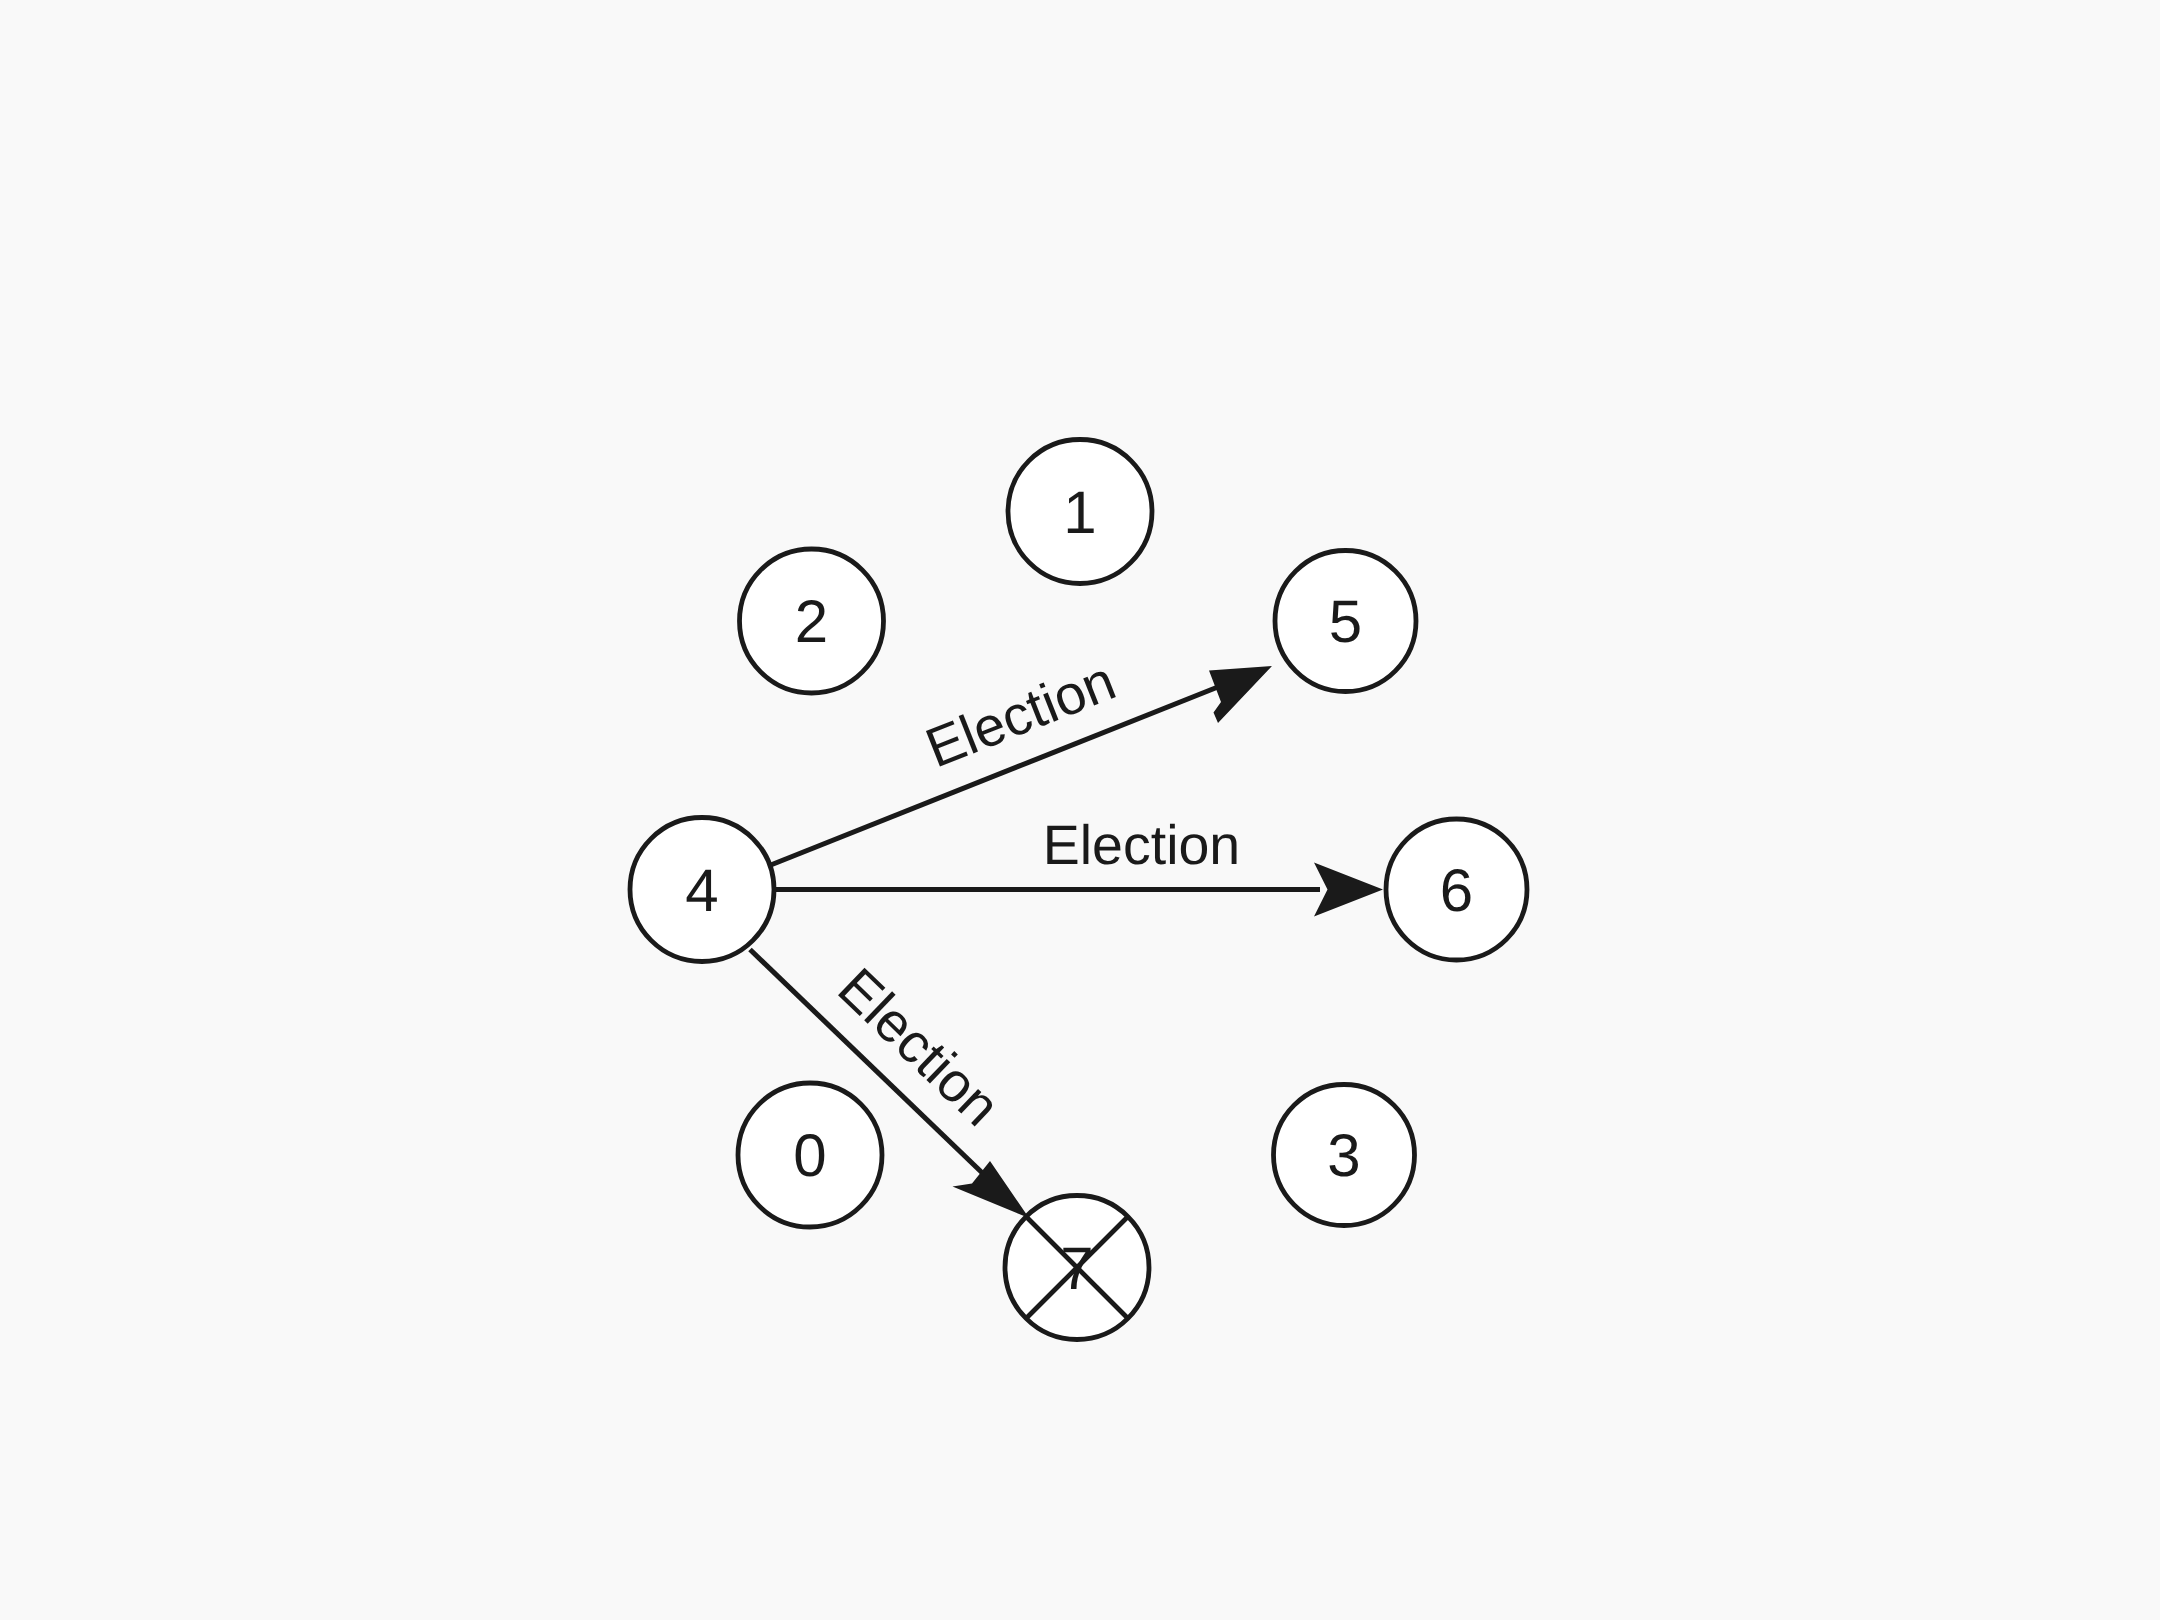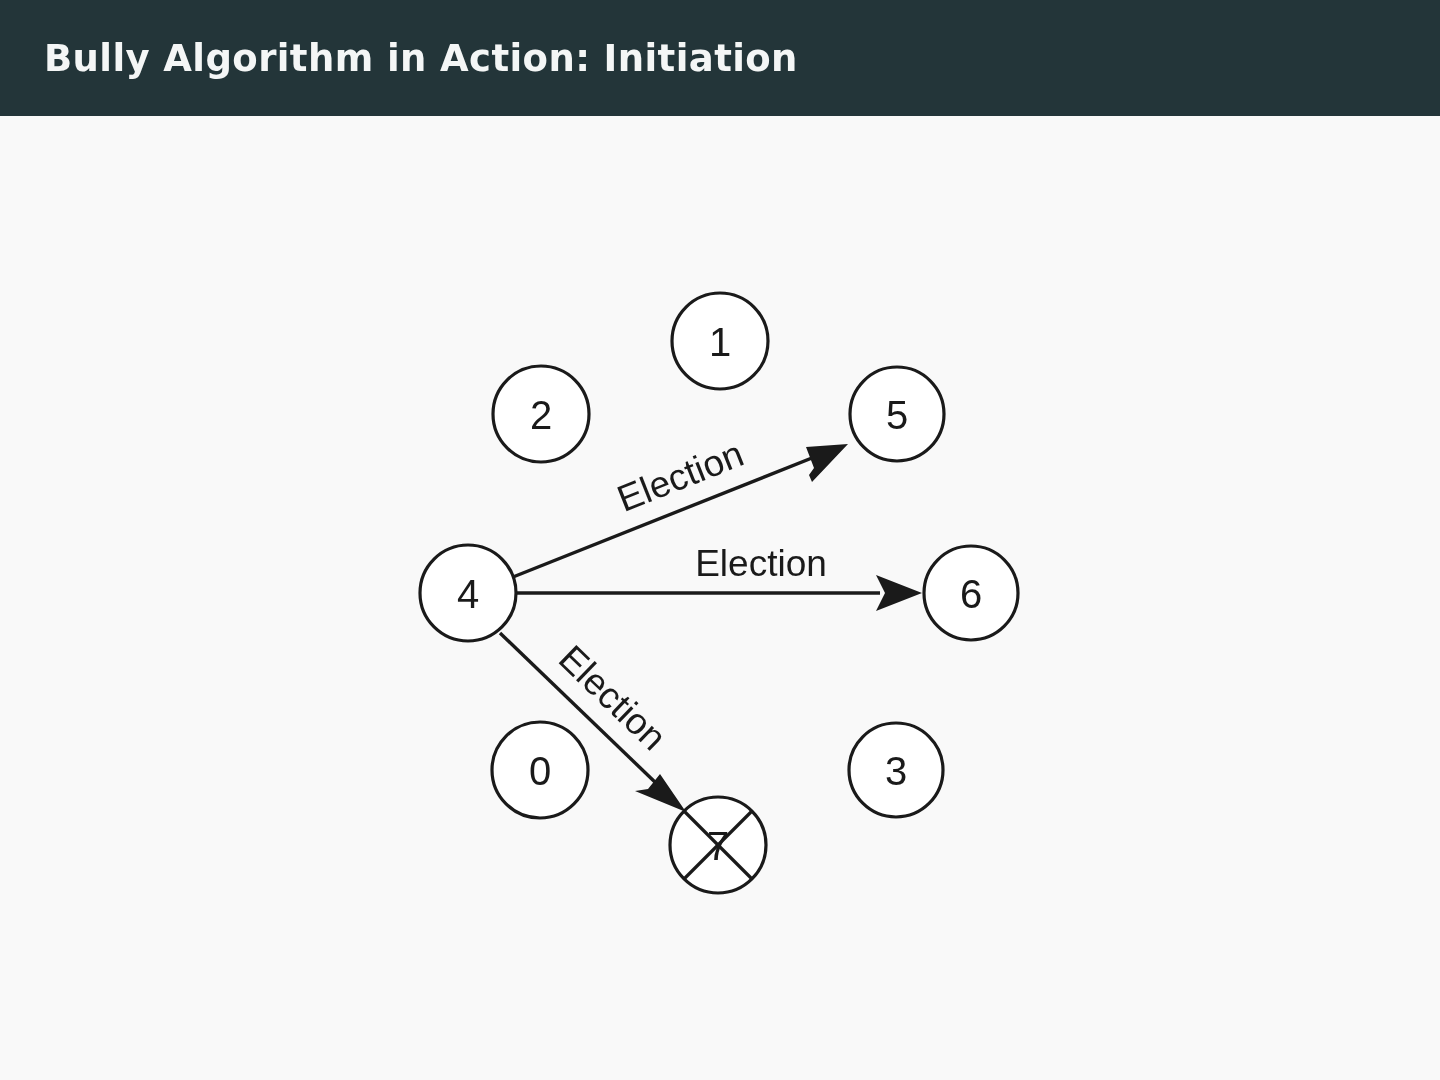--- a/index.html
+++ b/index.html
@@ -82,23 +82,20 @@
     font-size: 37px;
     fill: #1a1a1a;
     text-anchor: middle;
   }
 </style>
 </head>
 <body>
 
 <div id="slide">
 
-  <div id="header-bar">
-    <div id="slide-title">Bully Algorithm in Action: Initiation</div>
-  </div>
 
   <div id="diagram">
     <svg class="canvas" viewBox="0 0 1440 964">
 
       <g>
 
         <g>
           <line class="edge-line" x1="513" y1="461" x2="832" y2="334"></line>
           <polygon class="arrow-head" points="848,328 806,331 814,352 809,359 812,366"></polygon>
           <text class="edge-label" x="685" y="372" transform="rotate(-21.6 685 372)">Election</text>

